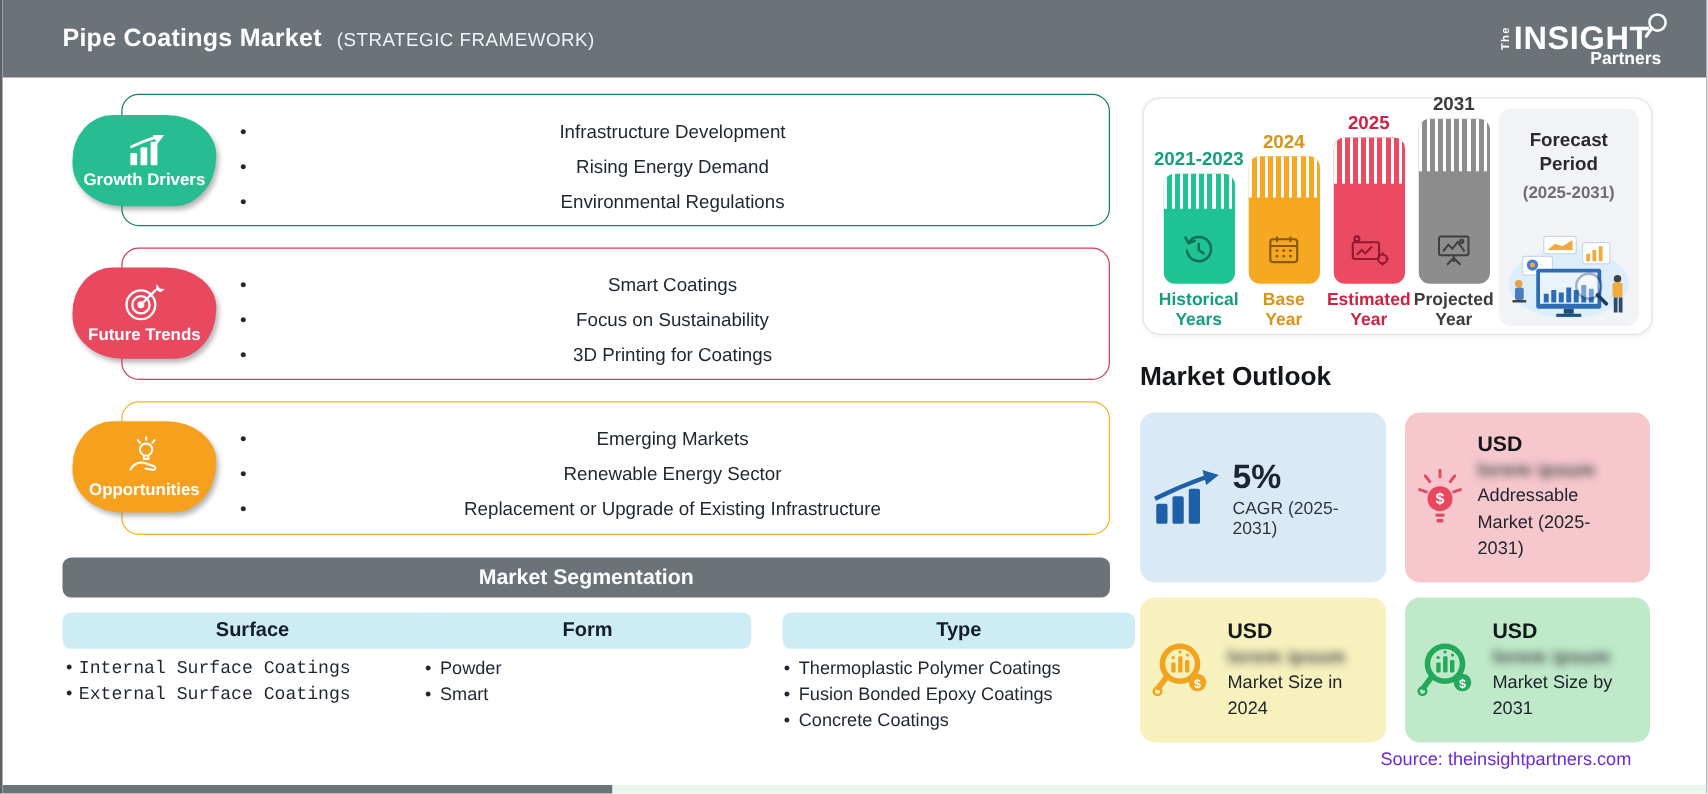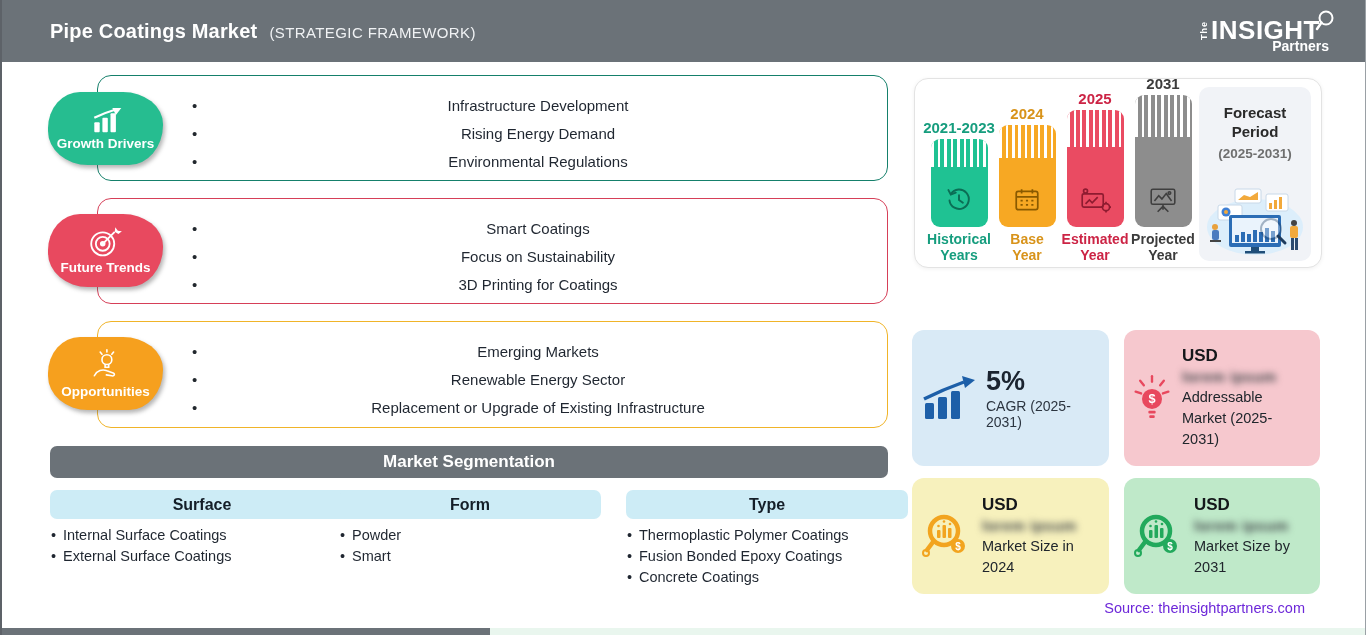--- a/index.html
+++ b/index.html
@@ -19,41 +19,41 @@
               letter-spacing:1px; margin-right:2px; margin-bottom:2px; }
   .logo-insight { font-size:26px; font-weight:800; letter-spacing:.5px; line-height:24px; }
   .logo-ring { margin-left:-5px; margin-bottom:10px; }
   .logo-partners { font-size:14px; font-weight:700; margin-top:-4px; margin-right:6px; }
 
   
   .fw-box { position:absolute; left:95px; width:791px; border-radius:14px; background:#fff; }
   .b1 { top:75px;  height:106px; border:1.6px solid #15806b; }
   .b2 { top:198px; height:106px; border:1.6px solid #d63f58; }
   .b3 { top:321px; height:107px; border:1.6px solid #f0b429; }
-  .pill { position:absolute; left:46px; width:115px; height:73px; display:flex; flex-direction:column;
+  .pill { position:absolute; left:56px; width:115px; height:73px; display:flex; flex-direction:column;
           align-items:center; justify-content:center; gap:2px; color:#fff; font-weight:700; font-size:13.5px;
           border-radius:32px 40px 34px 40px / 36px 32px 40px 34px;
           filter:drop-shadow(2px 3px 2px rgba(90,90,90,.45)); }
   .p1 { top:92px;  background:#26bd90; }
   .p2 { top:214px; background:#e8495f; }
   .p3 { top:337px; background:#f6a01e; }
   .fw-list { position:absolute; left:188px; width:680px; list-style:none; font-size:15px; color:#1f2630;text-align:center; }
   .l1 { top:92px; } .l2 { top:215px; } .l3 { top:338px; }
   .fw-list li { line-height:28px; padding-left:16px; position:relative; }
   .fw-list li::before { content:"•"; position:absolute; left:2px; color:#22282e; }
 
   
   .seg-bar { position:absolute; left:48px; top:446px; width:838px; height:32px; background:#6b7278;
              color:#fff; border-radius:7px; display:flex; align-items:center; justify-content:center;
              font-size:17px; font-weight:700; }
   .seg-col-header { position:absolute; top:490px; height:29px; background:#cdecf6; border-radius:7px;
              display:flex; align-items:center; justify-content:center; font-size:16px; font-weight:700; color:#141e28; }
   .sch1 { left:48px; width:304px; } .sch2 { left:337px; width:262px; } .sch3 { left:624px; width:282px; }
   .seg-list { position:absolute; top:525px; list-style:none; font-size:14.5px; color:#1f2630; }
-  .sl1 { left:48px; } .sl2 { left:337px; } .sl3 { left:624px; }
+  .sl1 { left:48px;font-family:Liberation Mono, monospace; } .sl2 { left:337px; } .sl3 { left:624px; }
   .seg-list li { line-height:21px; padding-left:13px; position:relative; }
   .seg-list li::before { content:"•"; position:absolute; left:1px; }
 
   
   .tl-card { position:absolute; left:912px; top:78px; width:408px; height:190px; background:#fff;
              border:1px solid #e3e3e3; border-radius:14px; box-shadow:0 1px 4px rgba(0,0,0,.06); }
   .tl-group { position:absolute; bottom:4px; width:60px; display:flex; flex-direction:column; align-items:center; }
   .g1 { left:14px; } .g2 { left:82px; } .g3 { left:150px; } .g4 { left:218px; }
   .tl-year { font-size:15px; font-weight:800; margin-bottom:3px; white-space:nowrap; }
   .y1 { color:#169d7e; } .y2 { color:#d8931a; } .y3 { color:#cc2445; } .y4 { color:#3c3c3c; }
@@ -287,20 +287,21 @@
         <rect x="7" y="45" width="7" height="10" rx="2" fill="#4a7bbf"></rect>
         <rect x="5" y="55" width="11" height="2" fill="#444"></rect>
         <circle cx="89" cy="38" r="3" fill="#444"></circle>
         <rect x="85" y="41" width="8" height="12" rx="2" fill="#f2a93b"></rect>
         <rect x="86" y="53" width="3" height="12" fill="#2b4a6f"></rect>
           <rect x="90" y="53" width="3" height="12" fill="#2b4a6f"></rect>
       </svg>
     </div>
   </div>
 
+  <div class="mo-title">Market Outlook</div>
 
   <div class="mo-card c1">
     <svg class="mo-icon" width="56" height="44" viewBox="0 0 56 44">
       <g fill="#1d5fa8">
         <rect x="5" y="27" width="9" height="16" rx="1.5"></rect>
         <rect x="18" y="21" width="9" height="22" rx="1.5"></rect>
         <rect x="31" y="15" width="9" height="28" rx="1.5"></rect>
       </g>
       <path d="M4 23 C 16 17, 30 11, 44 6" stroke="#1d5fa8" stroke-width="3.4" fill="none"></path>
       <path d="M42 0 L55 4 L45 12 Z" fill="#1d5fa8"></path>

